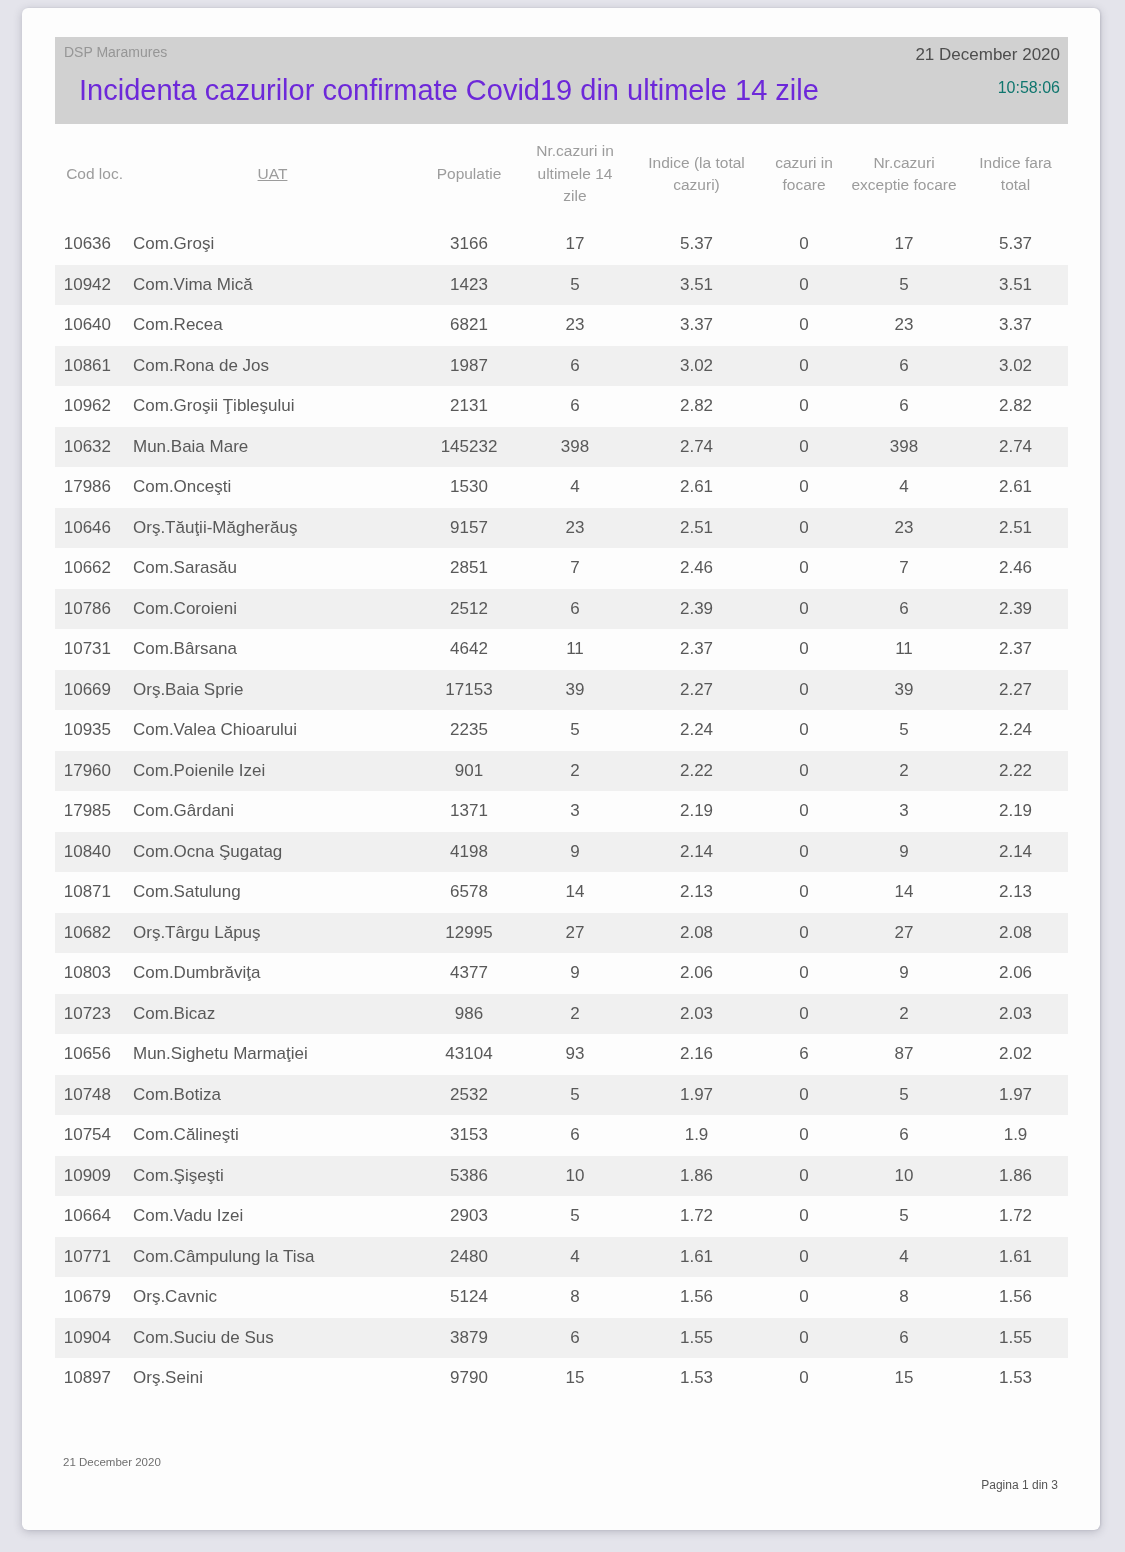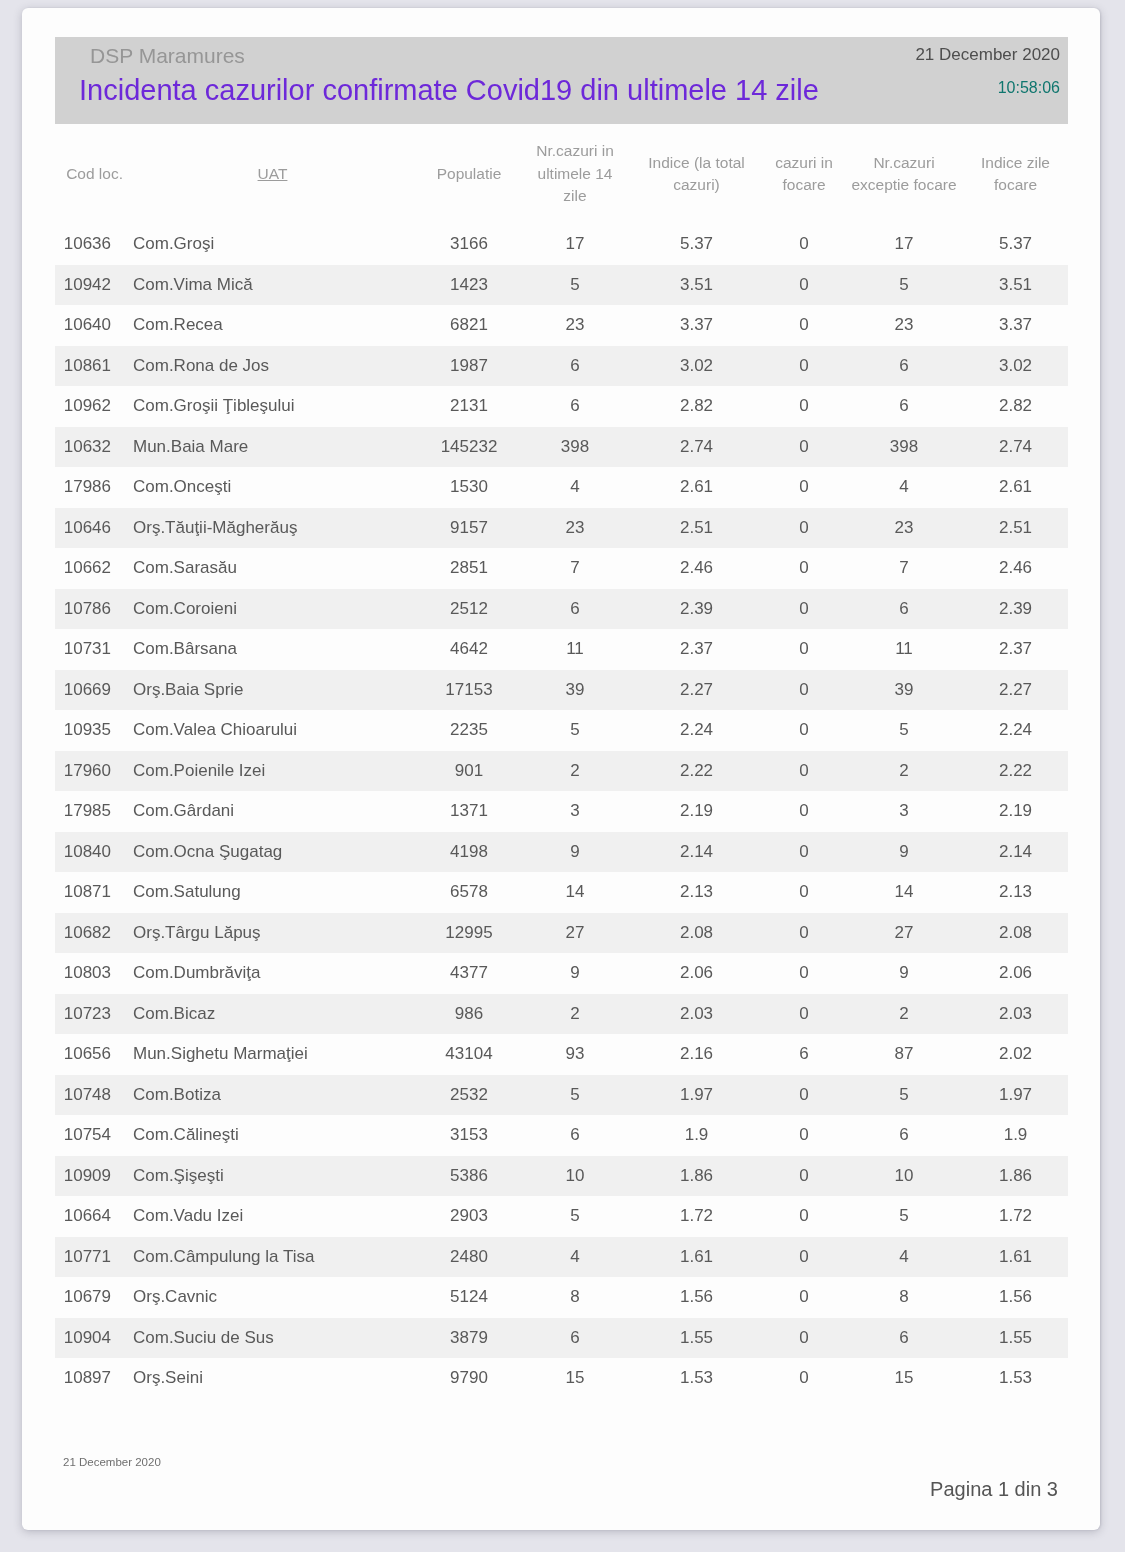--- a/index.html
+++ b/index.html
@@ -33,23 +33,22 @@
     left: 33px;
     right: 32px;
     top: 29px;
     height: 87px;
     background: #d1d1d1;
   }
   .org-name {
     position: absolute;
     left: 9px;
     top: 7px;
-    font-size: 21px;
+    font-size: 14px;
     color: #969696;
-    margin-left: 26px;
   }
   .report-title {
     position: absolute;
     left: 24px;
     top: 37px;
     font-size: 29px;
     color: #6d28d9;
     white-space: nowrap;
   }
   .header-date {
@@ -106,21 +105,21 @@
     position: absolute;
     left: 41px;
     top: 1448px;
     font-size: 11.5px;
     color: #6f6f6f;
   }
   .page-indicator {
     position: absolute;
     right: 42px;
     top: 1470px;
-    font-size: 20px;
+    font-size: 12px;
     color: #555555;
   }
 </style>
 </head>
 <body>
 
 <div class="canvas">
   <div class="sheet">
 
     <div class="report-header">
@@ -143,21 +142,21 @@
       </colgroup>
       <thead>
         <tr>
           <th class="col-code">Cod loc.</th>
           <th class="col-uat">UAT</th>
           <th>Populatie</th>
           <th>Nr.cazuri in ultimele 14 zile</th>
           <th>Indice (la total cazuri)</th>
           <th>cazuri in focare</th>
           <th>Nr.cazuri exceptie focare</th>
-          <th>Indice zile focare</th>
+          <th>Indice fara total</th>
         </tr>
       </thead>
       <tbody>
           <tr>
             <td>10636</td>
             <td>Com.Groşi</td>
             <td>3166</td>
             <td>17</td>
             <td>5.37</td>
             <td>0</td>

